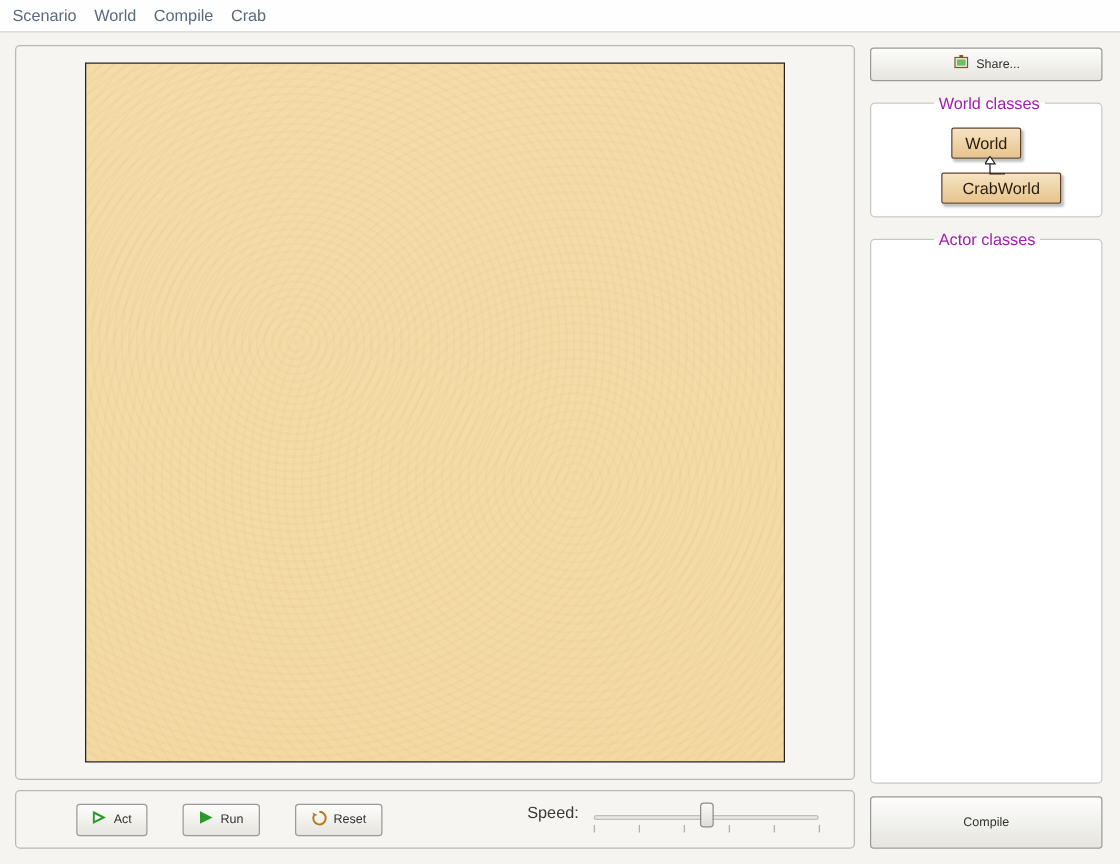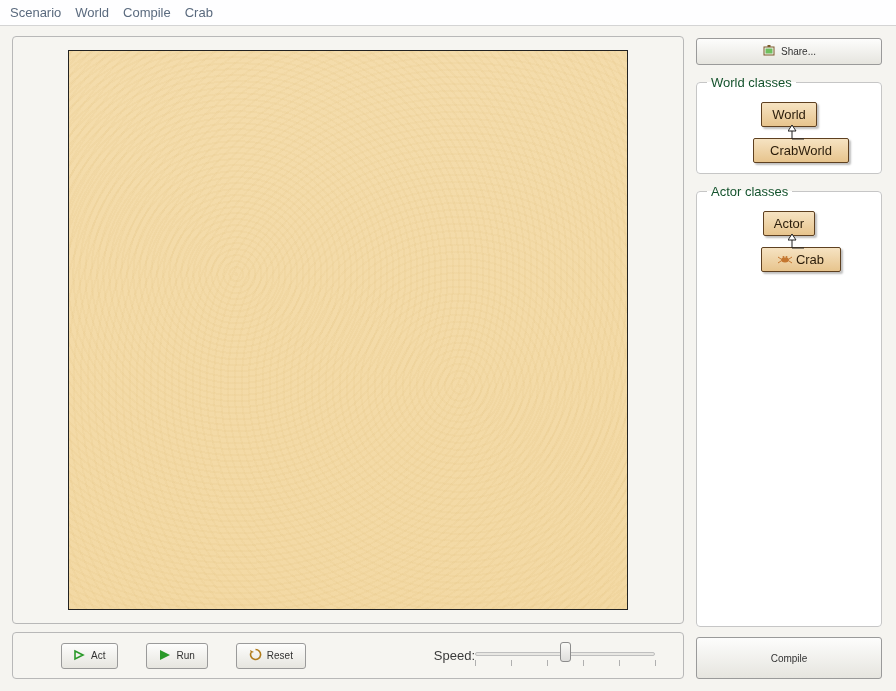--- a/index.html
+++ b/index.html
@@ -89,22 +89,22 @@
     border-radius: 3px;
     color: #333;
     font-size: 10px;
     cursor: default;
   }
   .gf-button.share { width: 100%; justify-content: center; height: 27px; }
   .gf-button.compile { width: 100%; justify-content: center; height: 42px; }
 
   .speed-group {
     display: flex;
-    align-items: center;
-    gap: 0;
+    align-items: flex-start;
+    gap: 12px;
     margin-left: auto;
     margin-right: 12px;
   }
   .speed-label { color: #3a3a3a; }
   .speed-slider {
     position: relative;
     width: 180px;
     height: 28px;
   }
   .speed-track {
@@ -142,23 +142,24 @@
   .share-wrap { padding-top: 2px; }
 
   fieldset.class-group {
     border: 1px solid #c6c6c6;
     border-radius: 4px;
     background: #ffffff;
     margin: 0;
     padding: 12px 10px 10px 10px;
   }
   fieldset.class-group legend {
-    color: #14532d;
+    color: #a21caf;
     font-size: 13px;
     padding: 0 4px;
+    margin-left: 40px;
   }
   .actor-fieldset { flex: 1; min-height: 0; }
 
   .class-box {
     display: inline-flex;
     align-items: center;
     gap: 4px;
     background: linear-gradient(#f6e3c2, #e7c48d);
     border: 1px solid #5e4020;
     border-radius: 2px;
@@ -284,44 +285,20 @@
         <div class="child-row">
           <div class="class-box child">
             <span>CrabWorld</span>
           </div>
         </div>
       </div>
     </fieldset>
 
     <fieldset class="class-group actor-fieldset">
       <legend>Actor classes</legend>
-      <div class="hier">
-        <div class="class-box">
-          <span>Actor</span>
-        </div>
-        <div class="hier-connector">
-          <svg width="20" height="20" viewBox="0 0 20 20">
-            <path d="M4 0 L4 14 L16 14" fill="none" stroke="#222" stroke-width="1"></path>
-            <path d="M4 0 L0 6 L8 6 Z" fill="#fff" stroke="#222" stroke-width="1"></path>
-          </svg>
-        </div>
-        <div class="child-row">
-          <div class="class-box child">
-            <span class="icon">
-              <svg width="14" height="10" viewBox="0 0 14 10">
-                <ellipse cx="7" cy="6" rx="4" ry="2.4" fill="#c4762f"></ellipse>
-                <path d="M3 5 L0 3 M3 7 L0 9 M11 5 L14 3 M11 7 L14 9" stroke="#c4762f" stroke-width="1"></path>
-                <circle cx="5.5" cy="3" r="1" fill="#c4762f"></circle>
-                <circle cx="8.5" cy="3" r="1" fill="#c4762f"></circle>
-              </svg>
-            </span>
-            <span>Crab</span>
-          </div>
-        </div>
-      </div>
     </fieldset>
 
     <div class="compile-wrap">
       <div class="gf-button compile">
         <span>Compile</span>
       </div>
     </div>
 
   </div>
 </div>

